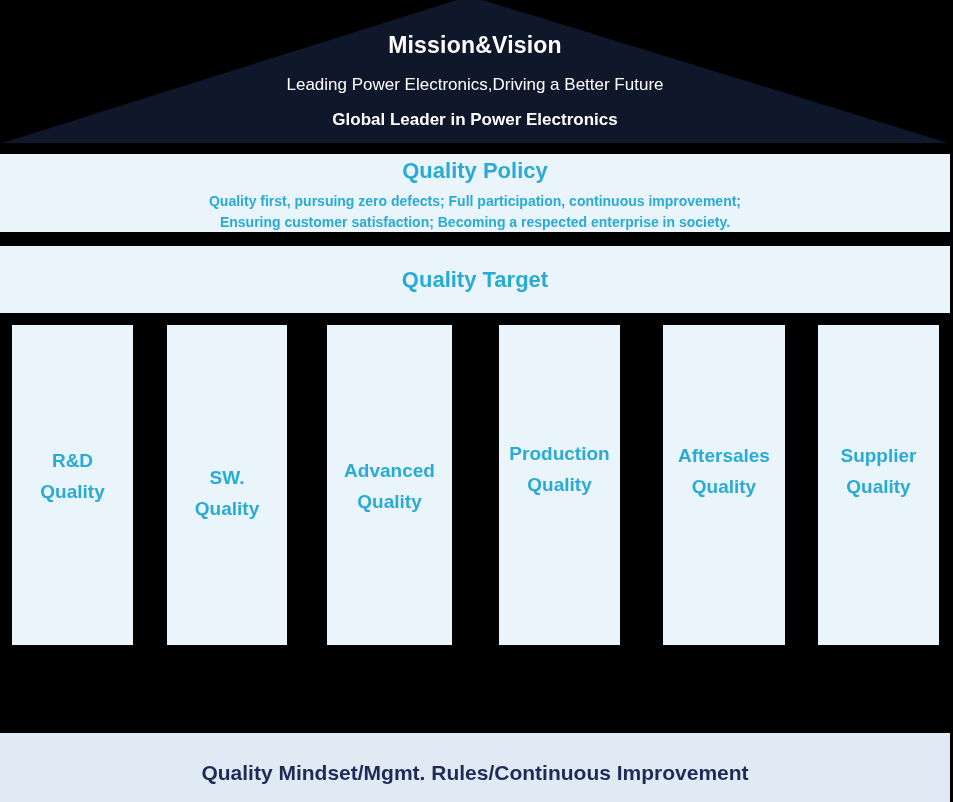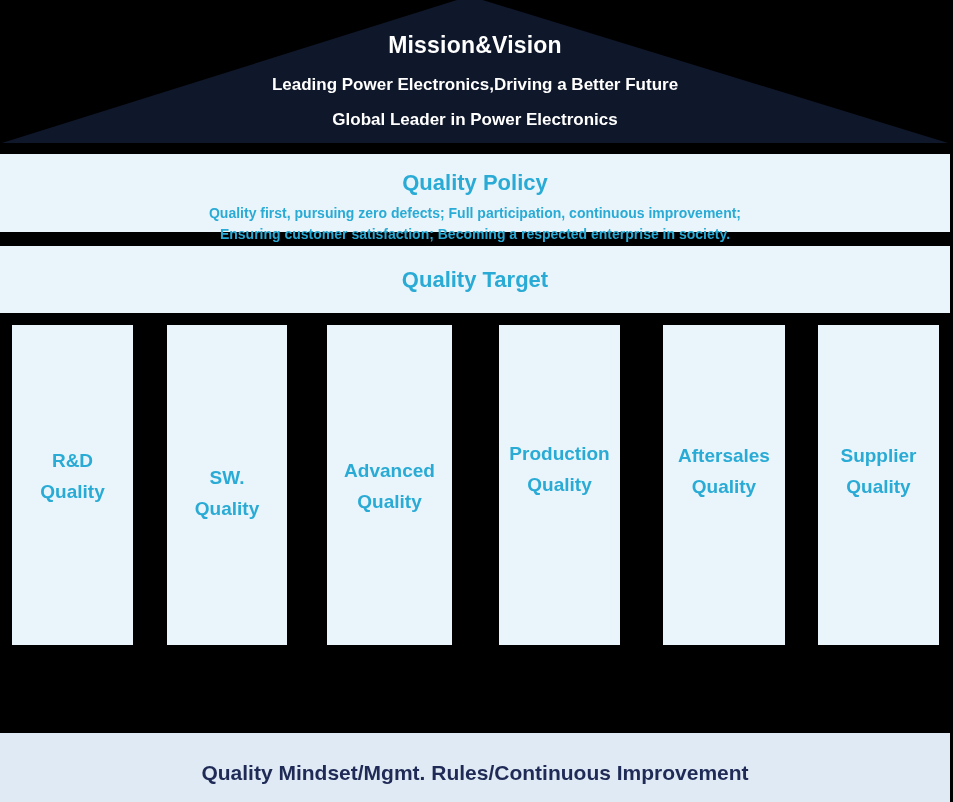--- a/index.html
+++ b/index.html
@@ -36,21 +36,21 @@
     width: 100%;
     font-size: 23px;
     font-weight: bold;
     letter-spacing: 0.2px;
   }
   .roof-sub1 {
     position: absolute;
     top: 75px; left: 0;
     width: 100%;
     font-size: 17px;
-    font-weight: bold;
+    font-weight: normal;
   }
   .roof-sub2 {
     position: absolute;
     top: 110px; left: 0;
     width: 100%;
     font-size: 17px;
     font-weight: bold;
   }
 
   
@@ -59,21 +59,21 @@
     left: 0;
     width: 950px;
     background: #EAF4FB;
     text-align: center;
   }
   .band-policy {
     top: 154px;
     height: 78px;
   }
   .policy-title {
-    margin-top: 15px;
+    margin-top: 3px;
     font-size: 22px;
     font-weight: bold;
     color: #29ABD5;
     line-height: 28px;
   }
   .policy-line {
     font-size: 14px;
     font-weight: bold;
     color: #29ABD5;
     line-height: 21px;

